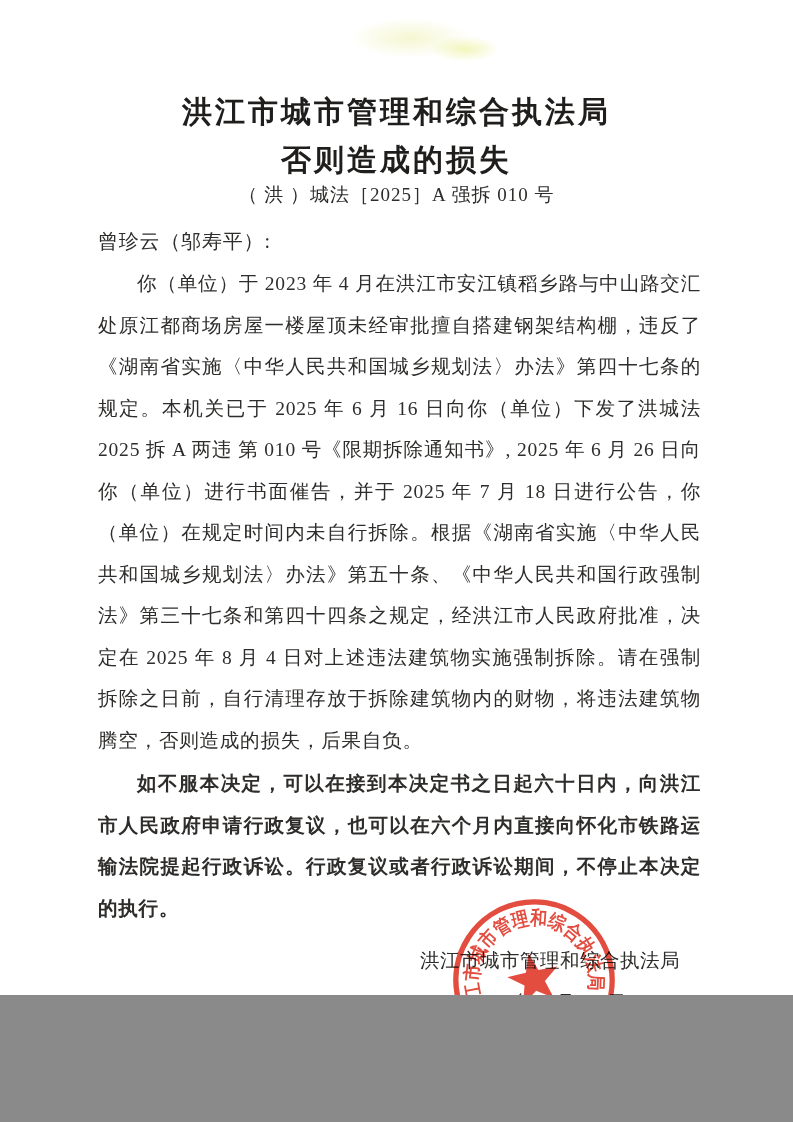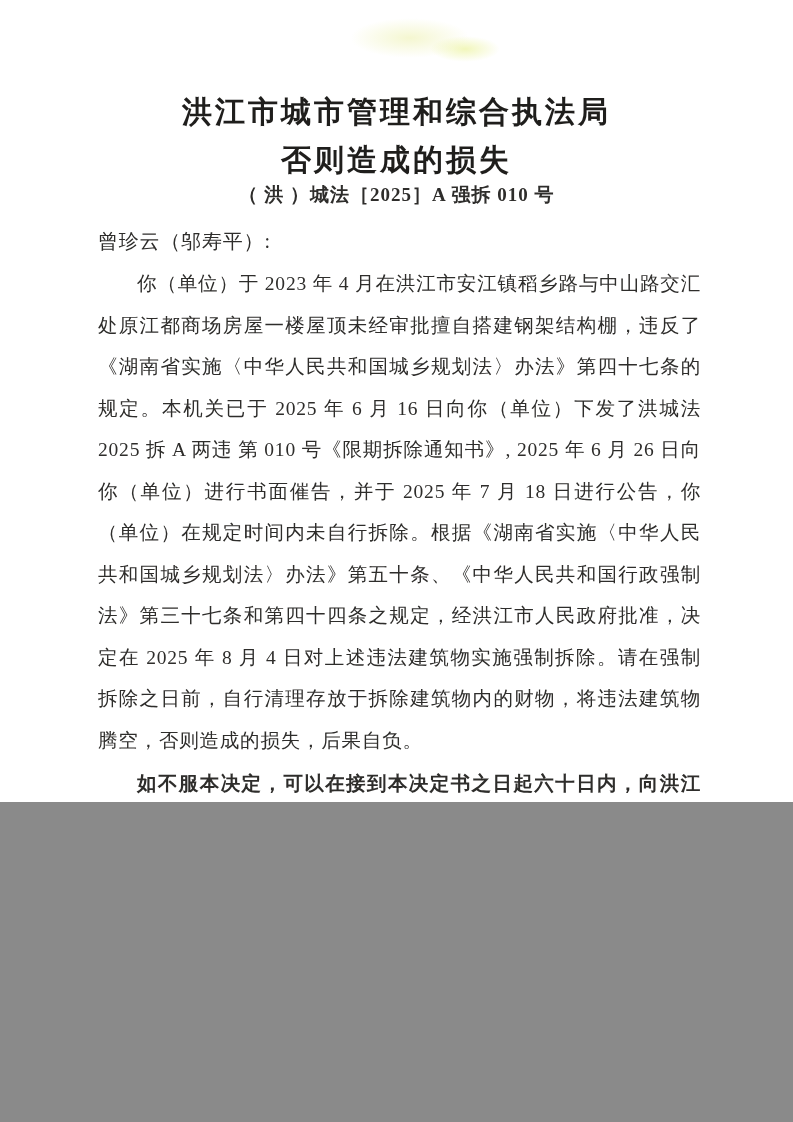--- a/index.html
+++ b/index.html
@@ -1,18 +1,18 @@
 <!DOCTYPE html>
 <html lang="zh"><head>
 <meta charset="utf-8">
 <style>
   html,body{margin:0;padding:0;background:#8a8a8a;}
   .page{
     position:relative;
-    width:793px;height:802px;
+    width:793px;height:995px;
     margin:0 auto;
     background:#ffffff;
     overflow:hidden;
     font-family:"Liberation Serif","DejaVu Serif",serif;
     color:#2e2d2b;
   }
   
   .smudge{position:absolute;pointer-events:none;}
   .smudge.a{
     left:350px;top:18px;width:120px;height:40px;
@@ -31,21 +31,20 @@
     letter-spacing:3px;
     line-height:48px;
     font-size:30px;
   }
   .doc-number{
     position:absolute;left:0;right:0;top:182px;
     text-align:center;
     font-size:19px;
     letter-spacing:1px;
     color:#2e2d2b;
-    font-weight:bold;
   }
   .content{
     position:absolute;left:98px;top:228px;width:603px;
     font-size:19.5px;
     letter-spacing:0.8px;
   }
   .addressee{
     display:inline-block;
     text-underline-offset:4px;
     font-size:20px;

